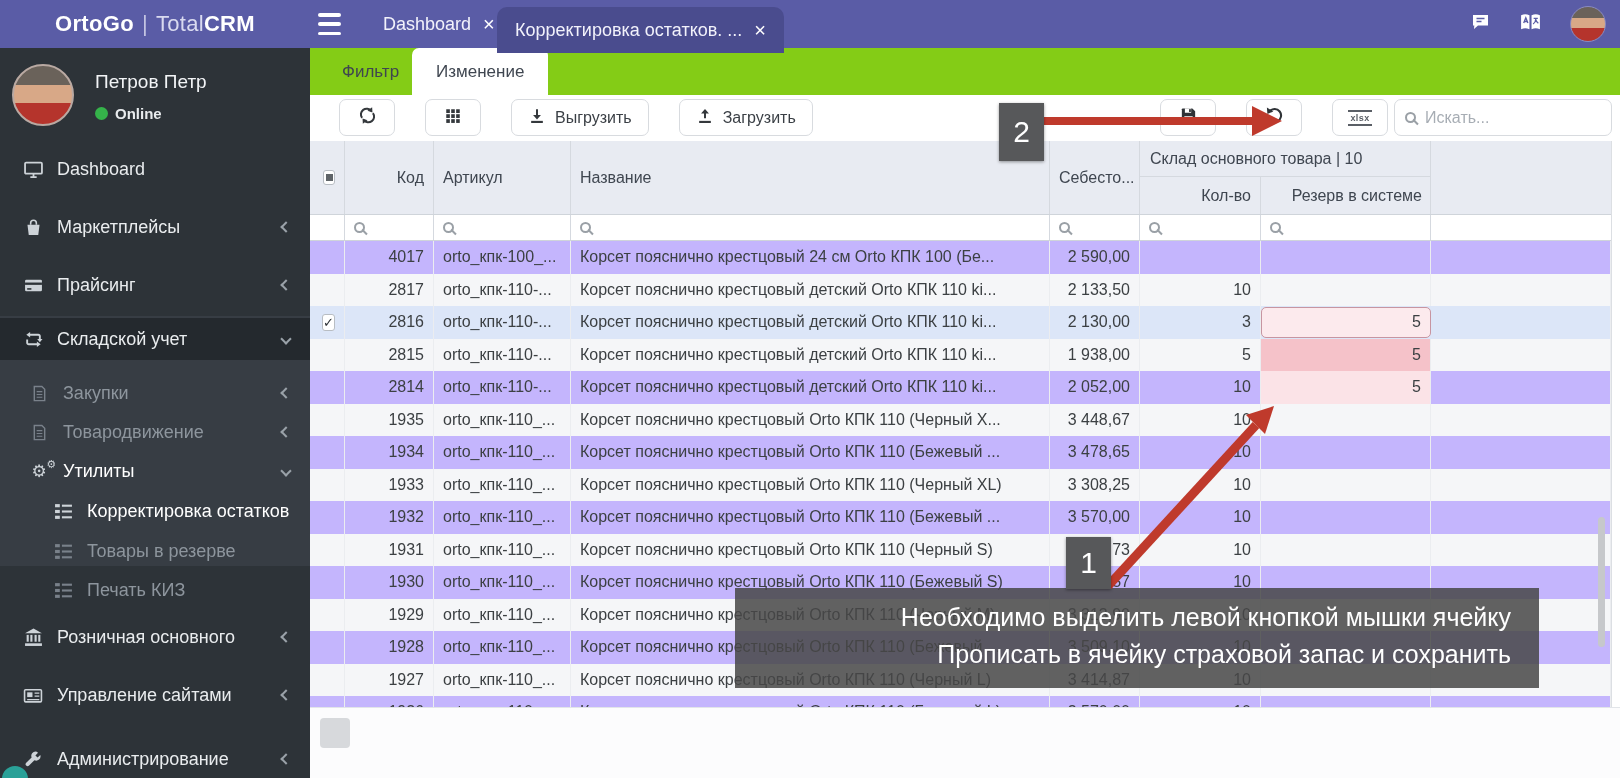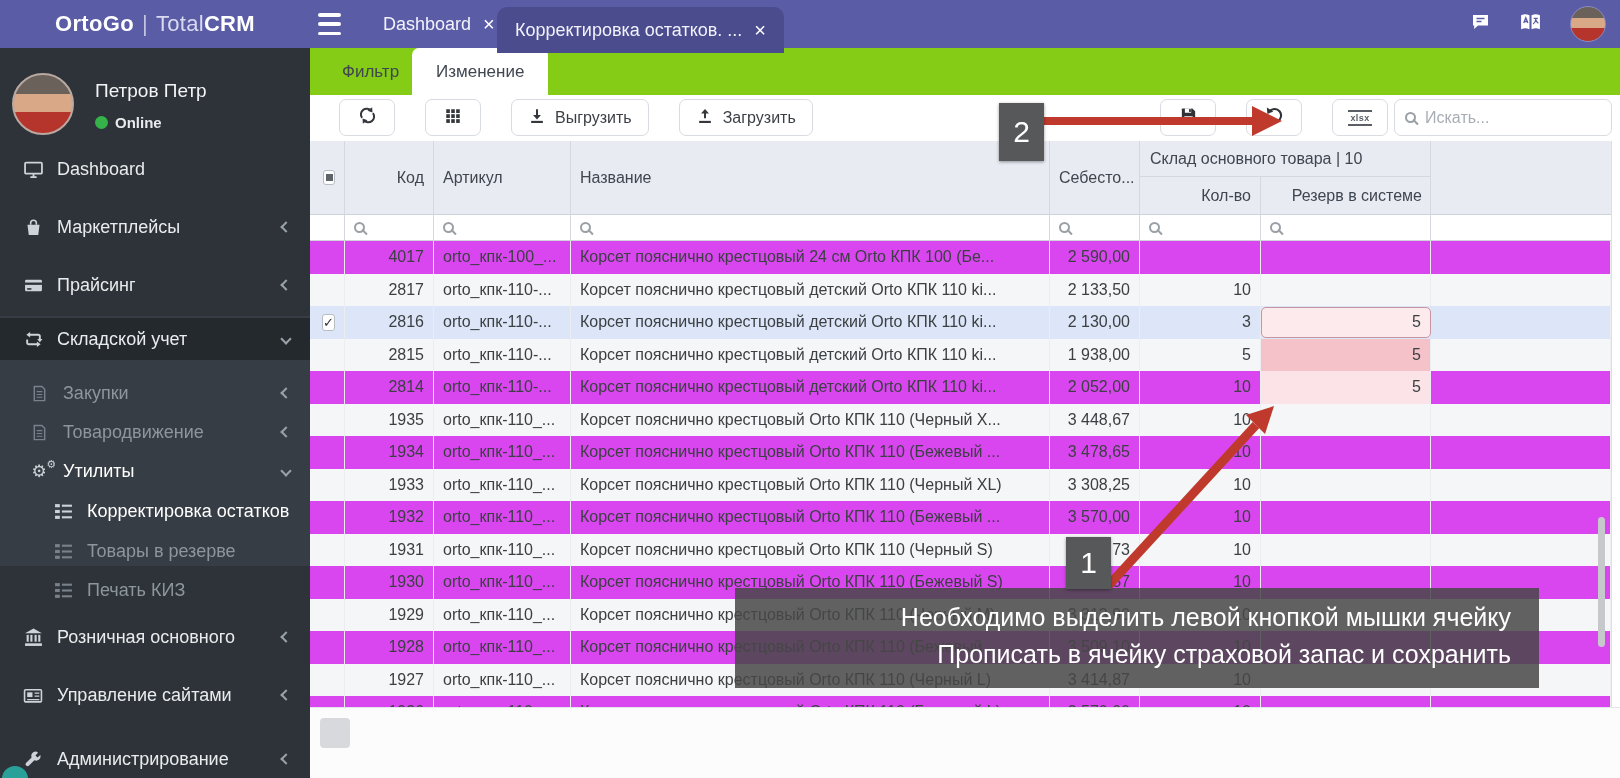--- a/index.html
+++ b/index.html
@@ -19,21 +19,21 @@
   .doc-tab { position:absolute; top:0; height:48px; display:flex; align-items:center; color:#f2f2fb; font-size:18px; gap:12px; padding:0 18px; }
   .doc-tab .x { font-size:20px; color:#fff; cursor:pointer; line-height:1; }
   .doc-tab.t1 { left:365px; }
   .doc-tab.t2 { left:497px; top:7px; height:46px; background:#4a4c8e; border-radius:10px 10px 0 0; }
   .top-right { position:absolute; right:14px; top:0; height:48px; display:flex; align-items:center; gap:28px; }
   .avatar-sm { width:36px; height:36px; border-radius:50%; overflow:hidden;
     background:linear-gradient(180deg,#6a625a 0 32%,#d8a887 32% 62%,#b5342c 62% 100%); border:1px solid #8a8bc0; }
 
   
   .sidebar { position:absolute; left:0; top:48px; width:310px; height:730px; background:#2d3338; color:#e9ecee; z-index:20; }
-  .usercard { position:absolute; left:0; top:20px; width:286px; height:86px;padding-left:11px; }
+  .usercard { position:absolute; left:0; top:11px; width:286px; height:86px;padding-left:11px; }
   .avatar-lg { position:absolute; left:12px; top:5px; width:62px; height:62px; border-radius:50%; overflow:hidden;
     background:linear-gradient(180deg,#6a625a 0 32%,#d8a887 32% 64%,#b5342c 64% 100%); border:2px solid #b9a9a2; }
   .uname { position:absolute; left:95px; top:12px; font-size:19px; color:#f2f4f6; }
   .ustatus { position:absolute; left:95px; top:46px; display:flex; align-items:center; gap:7px; font-size:15px; font-weight:bold; color:#e8ebed; }
   .udot { width:13px; height:13px; border-radius:50%; background:#35b34a; }
   .nav-item { position:absolute; left:0; width:310px; height:42px; display:flex; align-items:center; gap:13px; padding-left:22px; font-size:18px; cursor:pointer; }
   .nav-item .ic { width:22px; display:flex; justify-content:center; color:#cdd3d8; flex:none; }
   .nav-item .lbl { flex:1; white-space:nowrap; overflow:hidden; }
   .nav-item .chev { margin-right:20px; }
   .chev { width:8px; height:8px; border-left:2px solid #9aa2a9; border-bottom:2px solid #9aa2a9; flex:none; }
@@ -79,21 +79,21 @@
   .hcell.num { justify-content:flex-end; }
   .grp { width:291px; flex:none; display:flex; flex-direction:column; border-right:1px solid #d5d9df; }
   .grp-top { height:37px; display:flex; align-items:center; padding:0 10px; border-bottom:1px solid #d5d9df; }
   .grp-bot { height:37px; display:flex; }
   .grp-bot .hcell { height:37px; }
   .hchk { width:15px; height:15px; background:#fff; border:1px solid #b8bdc3; border-radius:3px; margin-left:4px; display:flex; align-items:center; justify-content:center; }
   .hchk i { width:7px; height:7px; background:#5f6468; display:block; }
   .frow { display:flex; height:26px; background:#fff; border-bottom:1px solid #cfd4da; }
   .fcell { display:flex; align-items:center; padding-left:9px; }
   .rows { height:466px; overflow:hidden; }
-  .trow { display:flex; height:32.5px; align-items:stretch; font-size:16px; color:#3c4043; background:#d946ef; }
+  .trow { display:flex; height:32.5px; align-items:stretch; font-size:16px; color:#3c4043; background:#c4b5fd; }
   .trow:nth-child(even) { background:#f5f6f8; }
   .trow.selected { background:#dce6f8; }
   .cell { display:flex; align-items:center; padding:0 9px; white-space:nowrap; overflow:hidden; border-right:1px solid #ebedf0; }
   .cell.num { justify-content:flex-end; }
   .rowcheck { display:none; width:17px; height:17px; background:#fff; border:1px solid #b8bdc3; border-radius:3px; margin-left:3px; align-items:center; justify-content:center; font-size:13px; color:#2c3034; }
   .trow.selected .rowcheck { display:flex; }
   .cell.c-res.edited-focus { background:#fceaed; border:1px solid #c795a1; border-radius:5px; margin:1px 0; }
   .cell.c-res.edited-strong { background:#f5c2c9; }
   .cell.c-res.edited-light { background:#fbe3e7; }
   .scrollthumb { position:absolute; left:1598px; top:517px; width:7px; height:130px; background:#c6c8cb; border-radius:4px; z-index:6; }

